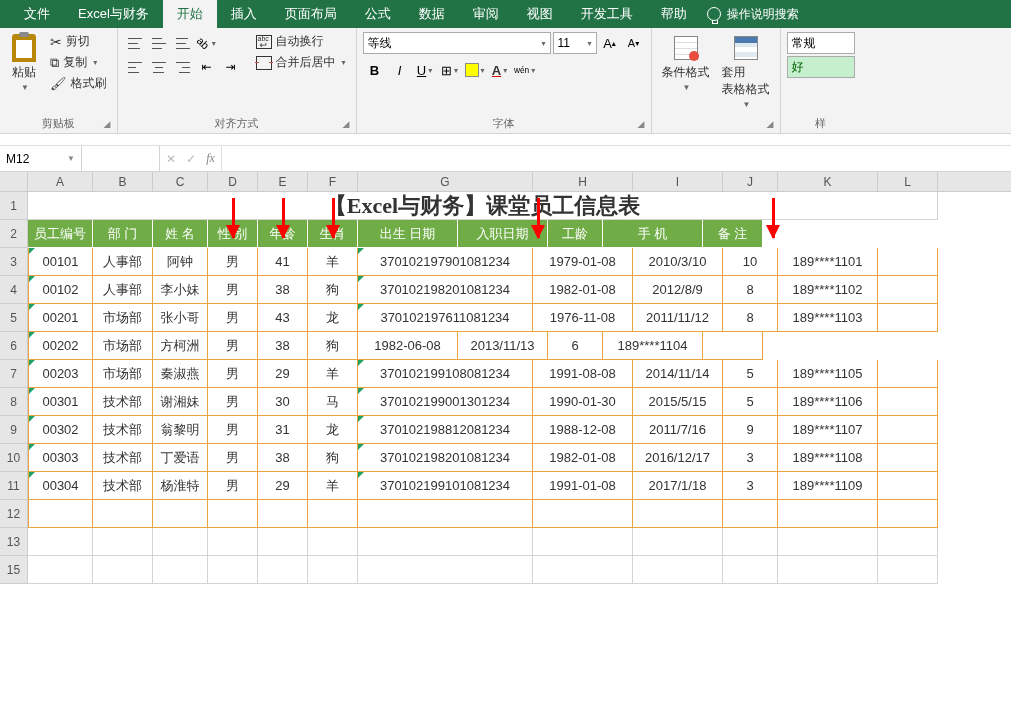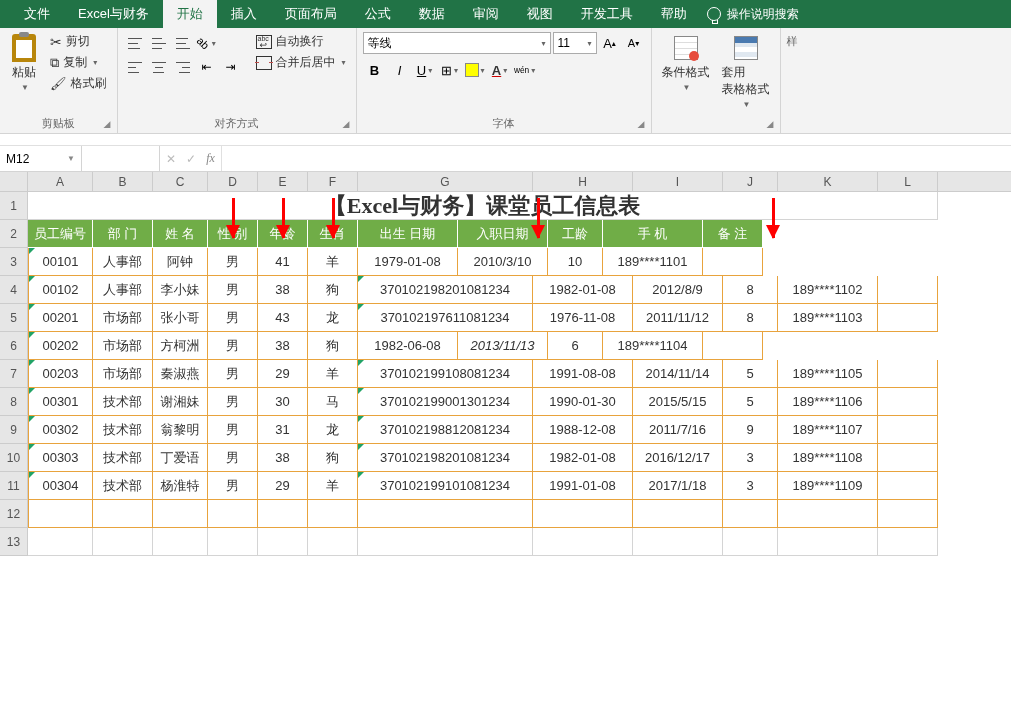--- a/index.html
+++ b/index.html
@@ -283,20 +283,30 @@
           </div>
         <span class="btn-text" style="white-space:pre">套用
 表格格式</span>
           <span class="caret">▼</span>
       </div>
     </div>
     <div class="group-label"><span></span><span class="launcher">◢</span></div>
   </div>
 
   <div class="group" style="border-right:none">
+    <div class="group-body">
+      <div class="vstack">
+        <div class="numfmt-box">
+            <span>常规</span>
+          </div>
+        <div class="goodcell">
+            <span>好</span>
+          </div>
+      </div>
+    </div>
     <div class="group-label"><span>样</span></div>
   </div>
 
 </div>
 
 <div style="height:12px;background:#fff;border-bottom:1px solid #e0e0e0"></div>
 
 <div class="fbar">
   <div class="namebox">
     <input value="M12" style="">
@@ -349,20 +359,21 @@
         <div class="cell hdr" style="width: 60px;">备 注</div>
       </div>
       <div class="row">
         <div class="rowhead">3</div>
         <div class="cell tbl-cell first green-tri" style="width: 65px;">00101</div>
         <div class="cell tbl-cell" style="width: 60px;">人事部</div>
         <div class="cell tbl-cell" style="width: 55px;">阿钟</div>
         <div class="cell tbl-cell" style="width: 50px;">男</div>
         <div class="cell tbl-cell" style="width: 50px;">41</div>
         <div class="cell tbl-cell" style="width: 50px;">羊</div>
+        <div class="cell tbl-cell green-tri" style="width: 175px;">370102197901081234</div>
         <div class="cell tbl-cell" style="width: 100px;">1979-01-08</div>
         <div class="cell tbl-cell" style="width: 90px;">2010/3/10</div>
         <div class="cell tbl-cell" style="width: 55px;">10</div>
         <div class="cell tbl-cell" style="width: 100px;">189****1101</div>
         <div class="cell tbl-cell" style="width: 60px;"></div>
       </div>
       <div class="row">
         <div class="rowhead">4</div>
         <div class="cell tbl-cell first green-tri" style="width: 65px;">00102</div>
         <div class="cell tbl-cell" style="width: 60px;">人事部</div>
@@ -394,21 +405,21 @@
       </div>
       <div class="row">
         <div class="rowhead">6</div>
         <div class="cell tbl-cell first green-tri" style="width: 65px;">00202</div>
         <div class="cell tbl-cell" style="width: 60px;">市场部</div>
         <div class="cell tbl-cell" style="width: 55px;">方柯洲</div>
         <div class="cell tbl-cell" style="width: 50px;">男</div>
         <div class="cell tbl-cell" style="width: 50px;">38</div>
         <div class="cell tbl-cell" style="width: 50px;">狗</div>
         <div class="cell tbl-cell" style="width: 100px;">1982-06-08</div>
-        <div class="cell tbl-cell" style="width: 90px; font-style: italic;">2013/11/13</div>
+        <div class="cell tbl-cell" style="width: 90px;">2013/11/13</div>
         <div class="cell tbl-cell" style="width: 55px;">6</div>
         <div class="cell tbl-cell" style="width: 100px; text-align: right;">189****1104</div>
         <div class="cell tbl-cell" style="width: 60px;"></div>
       </div>
       <div class="row">
         <div class="rowhead">7</div>
         <div class="cell tbl-cell first green-tri" style="width: 65px;">00203</div>
         <div class="cell tbl-cell" style="width: 60px;">市场部</div>
         <div class="cell tbl-cell" style="width: 55px;">秦淑燕</div>
         <div class="cell tbl-cell" style="width: 50px;">男</div>
@@ -504,20 +515,35 @@
         <div class="cell" style="width: 50px;"></div>
         <div class="cell" style="width: 50px;"></div>
         <div class="cell" style="width: 50px;"></div>
         <div class="cell" style="width: 175px;"></div>
         <div class="cell" style="width: 100px;"></div>
         <div class="cell" style="width: 90px;"></div>
         <div class="cell" style="width: 55px;"></div>
         <div class="cell" style="width: 100px;"></div>
         <div class="cell" style="width: 60px;"></div>
       </div>
+      <div class="row">
+        <div class="rowhead">15</div>
+        <div class="cell" style="width: 65px;"></div>
+        <div class="cell" style="width: 60px;"></div>
+        <div class="cell" style="width: 55px;"></div>
+        <div class="cell" style="width: 50px;"></div>
+        <div class="cell" style="width: 50px;"></div>
+        <div class="cell" style="width: 50px;"></div>
+        <div class="cell" style="width: 175px;"></div>
+        <div class="cell" style="width: 100px;"></div>
+        <div class="cell" style="width: 90px;"></div>
+        <div class="cell" style="width: 55px;"></div>
+        <div class="cell" style="width: 100px;"></div>
+        <div class="cell" style="width: 60px;"></div>
+      </div>
     </div>
   <div id="arrows">
       <div class="arrow" style="left: 232px; top: 26px;"></div>
       <div class="arrow" style="left: 282px; top: 26px;"></div>
       <div class="arrow" style="left: 332px; top: 26px;"></div>
       <div class="arrow" style="left: 537px; top: 26px;"></div>
       <div class="arrow" style="left: 772px; top: 26px;"></div>
     </div>
 </div>
 

